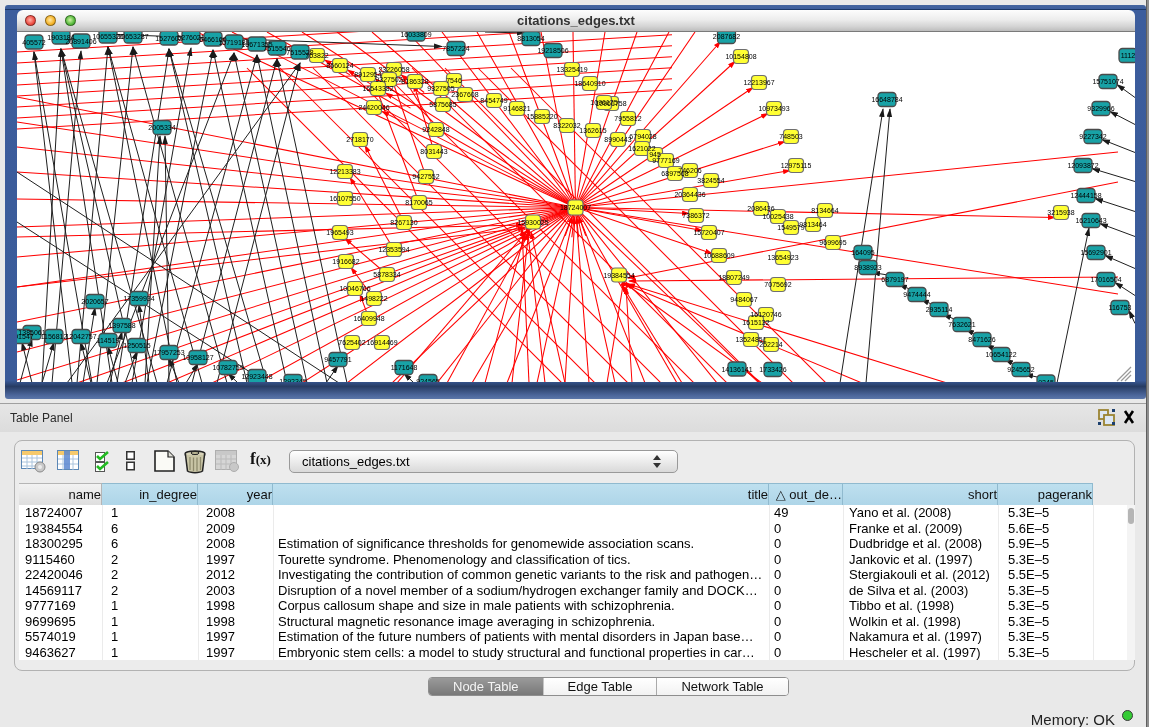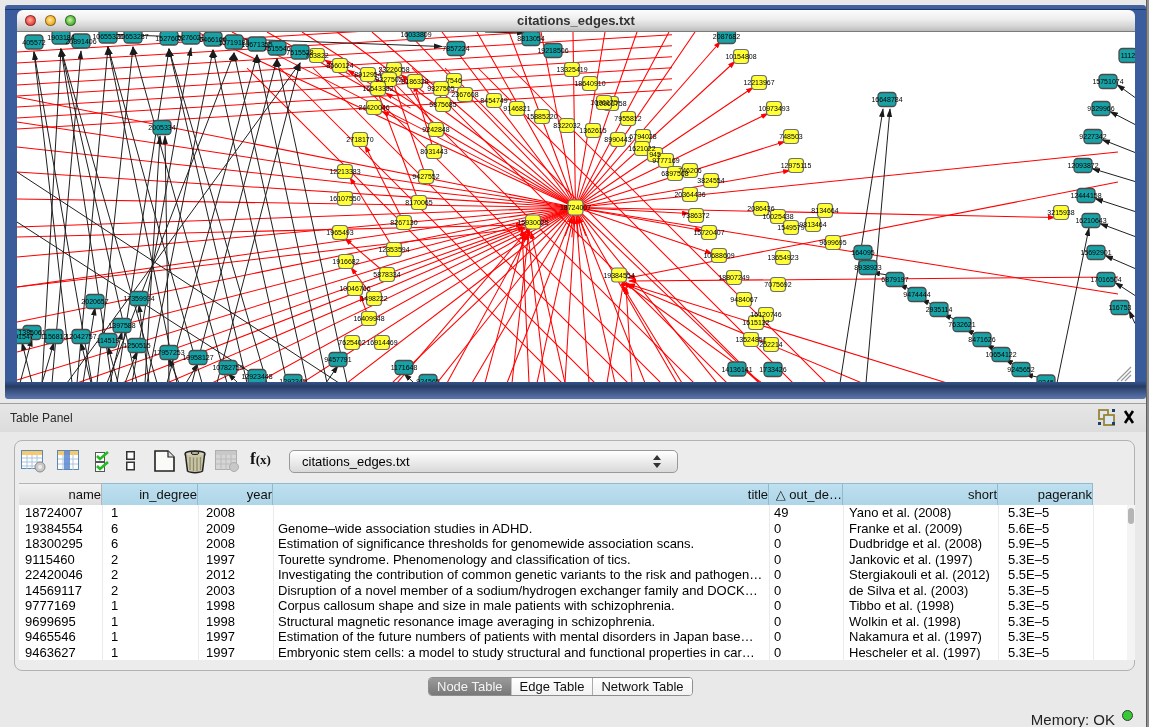--- a/index.html
+++ b/index.html
@@ -25,21 +25,21 @@
  background:linear-gradient(180deg,#bee0ef,#aed5e8);border-right:1px solid #90bacf;border-top:1px solid #90bacf}
 #tbody{position:absolute;left:19px;top:106px;width:1108px;height:155px;background:#fff}
 .tr{position:absolute;left:0;height:15.5px;width:100%;font-size:13px;line-height:15px;color:#000;white-space:nowrap}
 .tr span{position:absolute;top:0;display:block;overflow:hidden}
 .c0{left:6px;width:92px} .c1{left:92px;width:90px} .c2{left:187px;width:70px}
 .c3{left:259px;width:488px} .c4{left:755px;width:68px} .c5{left:830px;width:148px}
 .c6{left:989px;width:100px}
 .gl{position:absolute;top:0;width:1px;height:155px;background:#ebebeb}
 #tabs{position:absolute;left:428px;top:278px;height:19px;display:flex;font-size:13px;
  border:1px solid #8e8e8e;border-radius:4px;overflow:hidden;background:#fff}
-#tabs div{padding:0 8px;line-height:18px}
+#tabs div{padding:0 24px;line-height:18px}
 #tabs .sel{background:linear-gradient(180deg,#9a9a9a,#787878);color:#f4f4f4}
 #tabs .un{background:linear-gradient(180deg,#ffffff,#f2f2f2);color:#111}
 #mem{position:absolute;right:31px;top:312px;font-size:15px;color:#222}
 #memdot{position:absolute;right:13px;top:311px;width:11px;height:11px;border-radius:50%;
  background:#35cb35;border:1.5px solid #3a3a3a}
 #rstrip{position:absolute;right:0;top:0;width:3px;height:727px;background:#8e8e8e;border-left:1px solid #5f5f5f}
 .icon{position:absolute;top:51px}
 #combo{position:absolute;left:274px;top:9px;width:389px;height:23px;border:1px solid #999;
  border-radius:5px;background:linear-gradient(180deg,#ffffff,#d9d9d9);font-size:13px;line-height:21px;
  padding-left:12px;color:#000}
@@ -609,21 +609,20 @@
         <span class="c1">1</span>
         <span class="c2">2008</span>
         <span class="c4">49</span>
         <span class="c5">Yano et al. (2008)</span>
         <span class="c6">5.3E–5</span>
       </div>
       <div class="tr" style="top:15.5px">
         <span class="c0">19384554</span>
         <span class="c1">6</span>
         <span class="c2">2009</span>
-        <span class="c3">Genome–wide association studies in ADHD.</span>
         <span class="c4">0</span>
         <span class="c5">Franke et al. (2009)</span>
         <span class="c6">5.6E–5</span>
       </div>
       <div class="tr" style="top:31.0px">
         <span class="c0">18300295</span>
         <span class="c1">6</span>
         <span class="c2">2008</span>
         <span class="c3">Estimation of significance thresholds for genomewide association scans.</span>
         <span class="c4">0</span>
@@ -669,21 +668,21 @@
       <div class="tr" style="top:108.5px">
         <span class="c0">9699695</span>
         <span class="c1">1</span>
         <span class="c2">1998</span>
         <span class="c3">Structural magnetic resonance image averaging in schizophrenia.</span>
         <span class="c4">0</span>
         <span class="c5">Wolkin et al. (1998)</span>
         <span class="c6">5.3E–5</span>
       </div>
       <div class="tr" style="top:124.0px">
-        <span class="c0">9465546</span>
+        <span class="c0">5574019</span>
         <span class="c1">1</span>
         <span class="c2">1997</span>
         <span class="c3">Estimation of the future numbers of patients with mental disorders in Japan base…</span>
         <span class="c4">0</span>
         <span class="c5">Nakamura et al. (1997)</span>
         <span class="c6">5.3E–5</span>
       </div>
       <div class="tr" style="top:139.5px">
         <span class="c0">9463627</span>
         <span class="c1">1</span>

